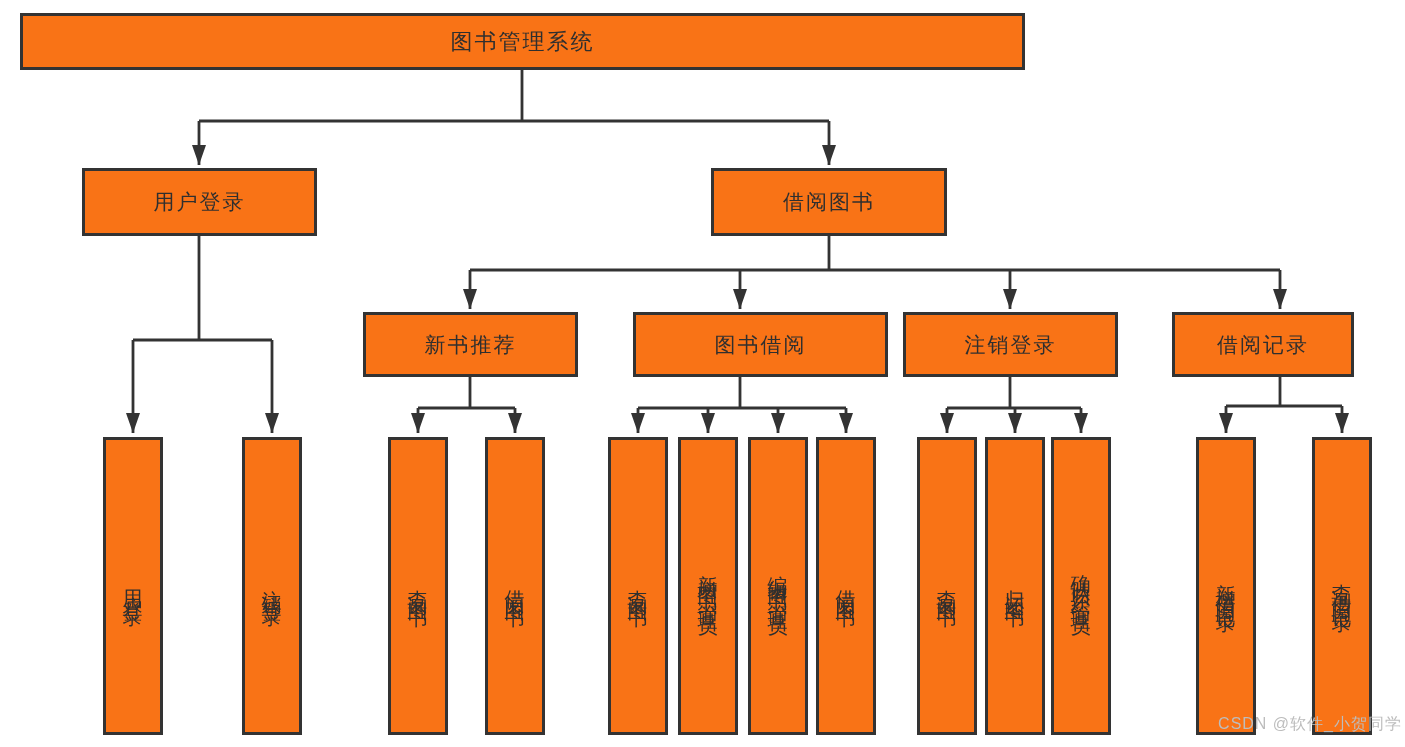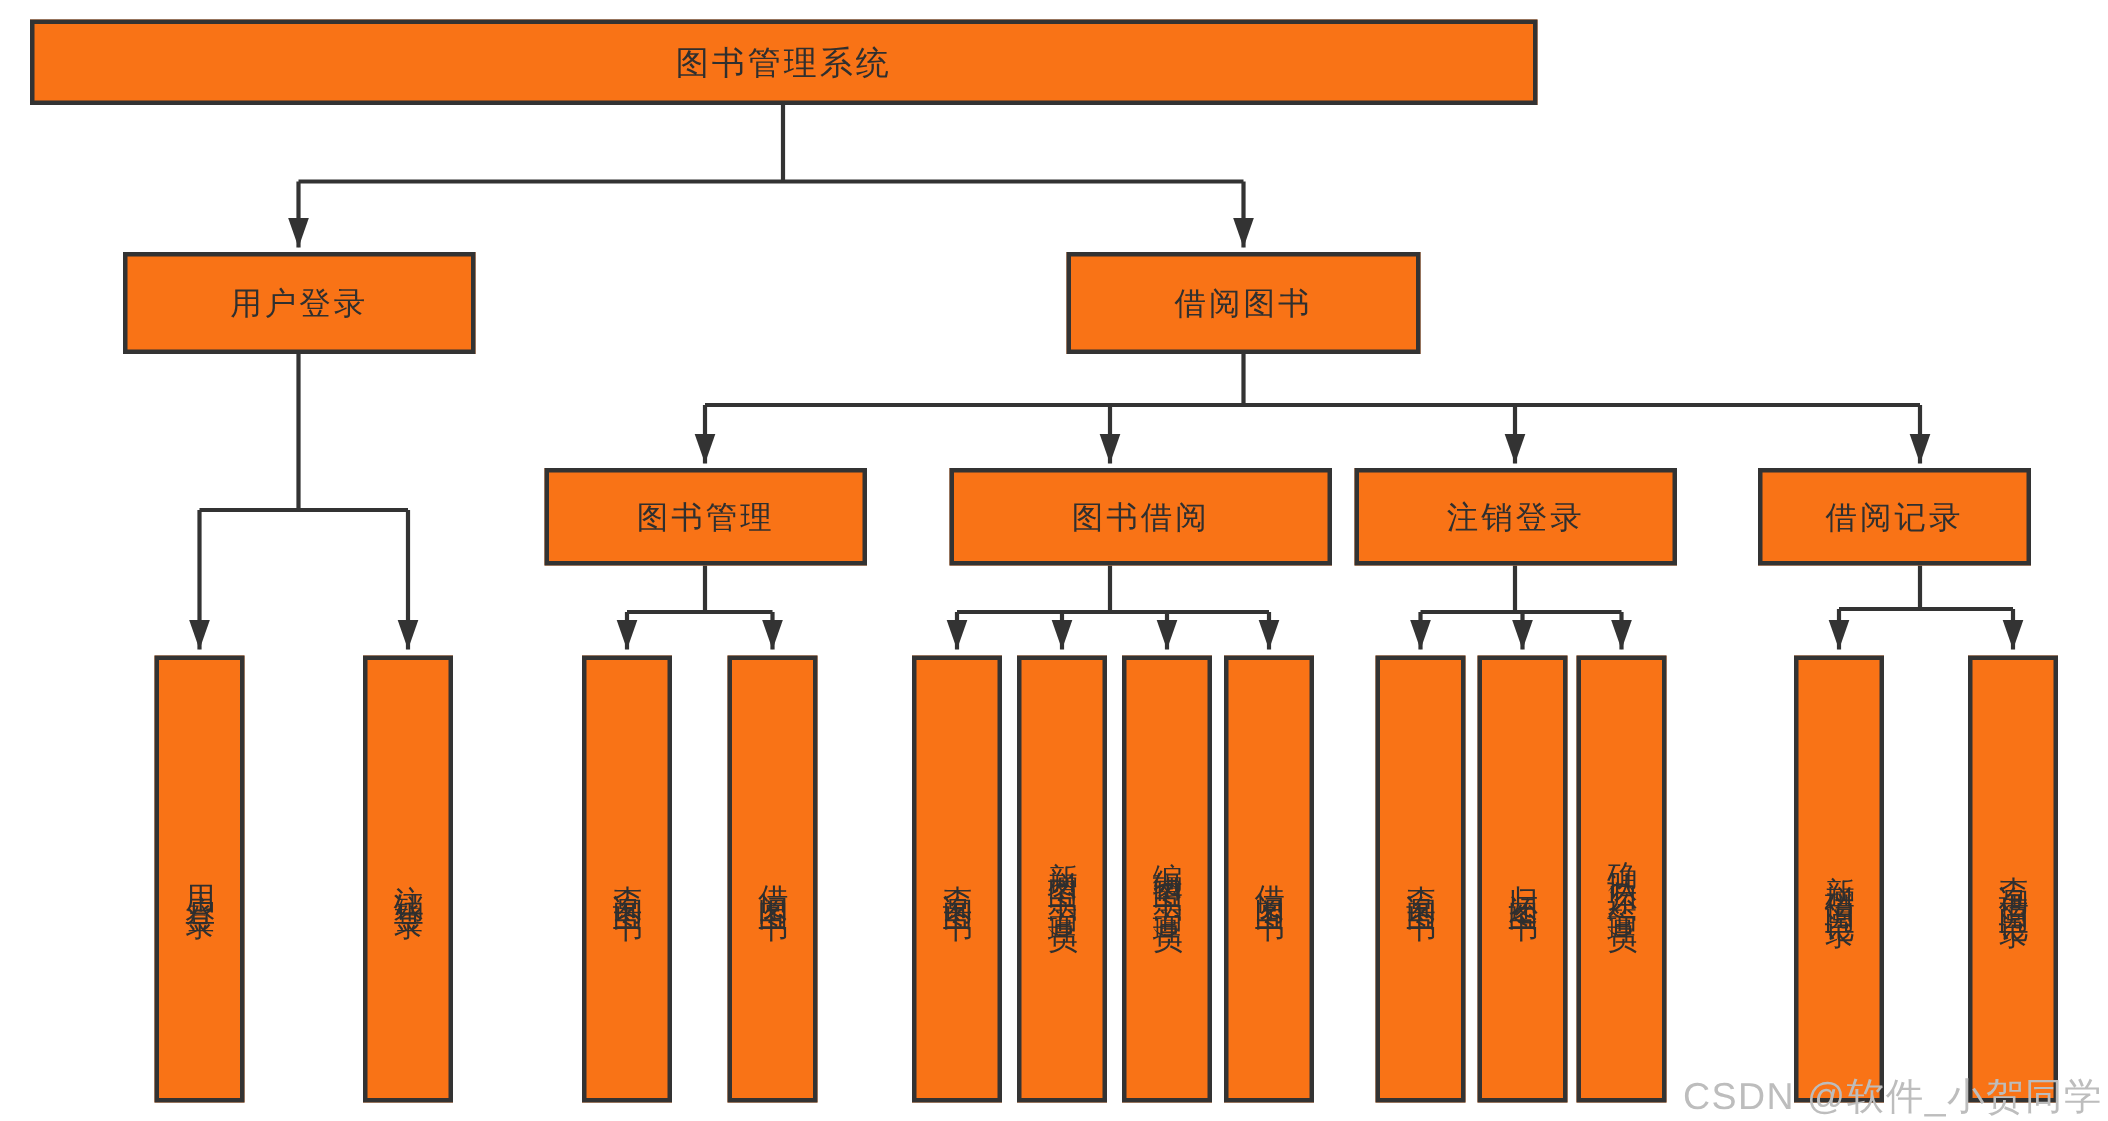--- a/index.html
+++ b/index.html
@@ -30,21 +30,21 @@
   .node.v{
     writing-mode:vertical-rl;
     text-orientation:mixed;
     font-size:20px;
     letter-spacing:6px;
     line-height:54px;
   }
   .watermark{
     position:absolute;
     right:3px;top:714px;
-    font-size:25px;
+    font-size:16px;
     color:var(--watermark-color);
     letter-spacing:1px;
     white-space:nowrap;
   }
 </style>
 </head>
 <body>
 
 <div class="stage">
 
@@ -94,21 +94,21 @@
   </div>
 
   <div class="node h" style="left:82px;top:168px;width:235px;height:68px">
     <span>用户登录</span>
   </div>
   <div class="node h" style="left:711px;top:168px;width:236px;height:68px">
     <span>借阅图书</span>
   </div>
 
   <div class="node h" style="left:363px;top:312px;width:215px;height:65px">
-    <span>图书管理</span>
+    <span>新书推荐</span>
   </div>
   <div class="node h" style="left:633px;top:312px;width:255px;height:65px">
     <span>图书借阅</span>
   </div>
   <div class="node h" style="left:903px;top:312px;width:215px;height:65px">
     <span>注销登录</span>
   </div>
   <div class="node h" style="left:1172px;top:312px;width:182px;height:65px">
     <span>借阅记录</span>
   </div>

